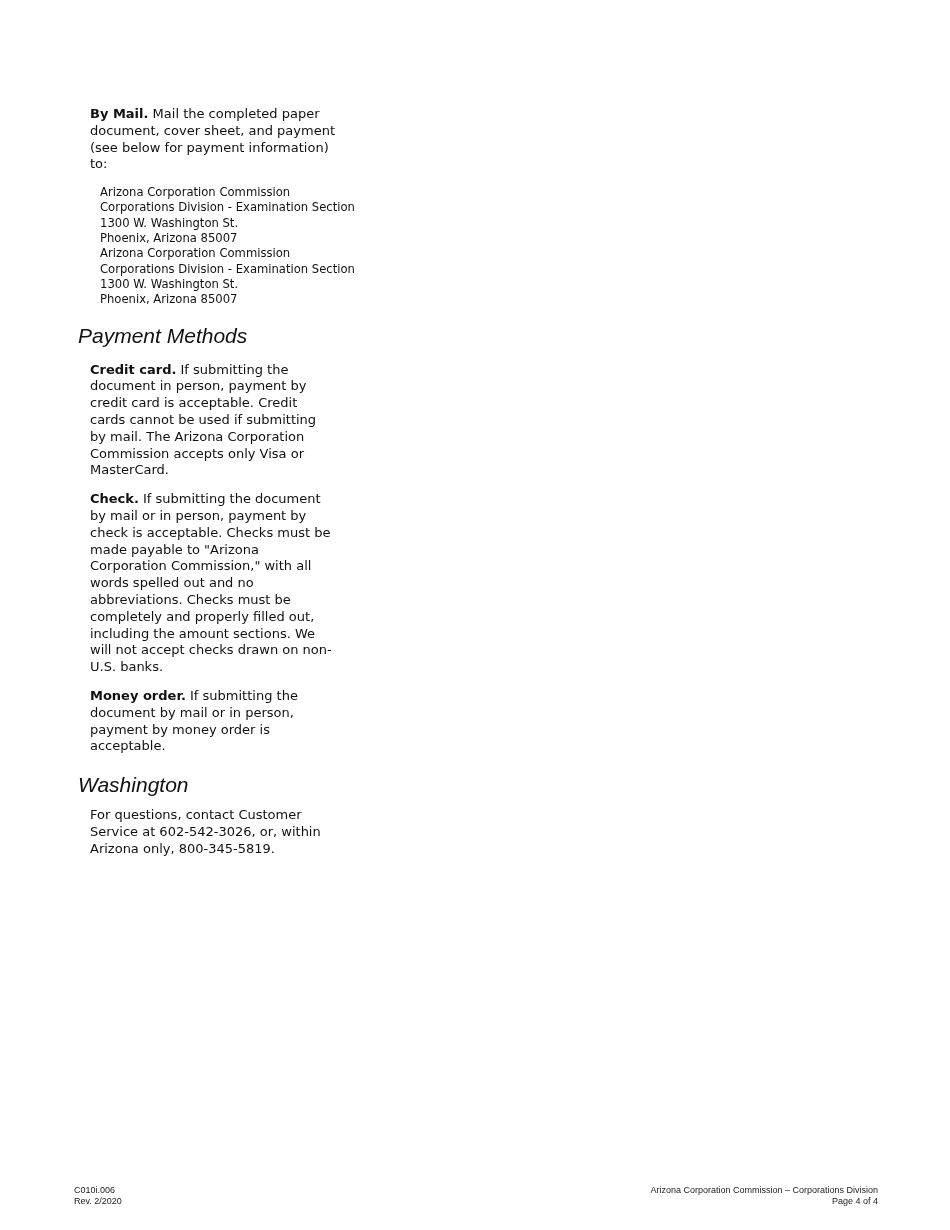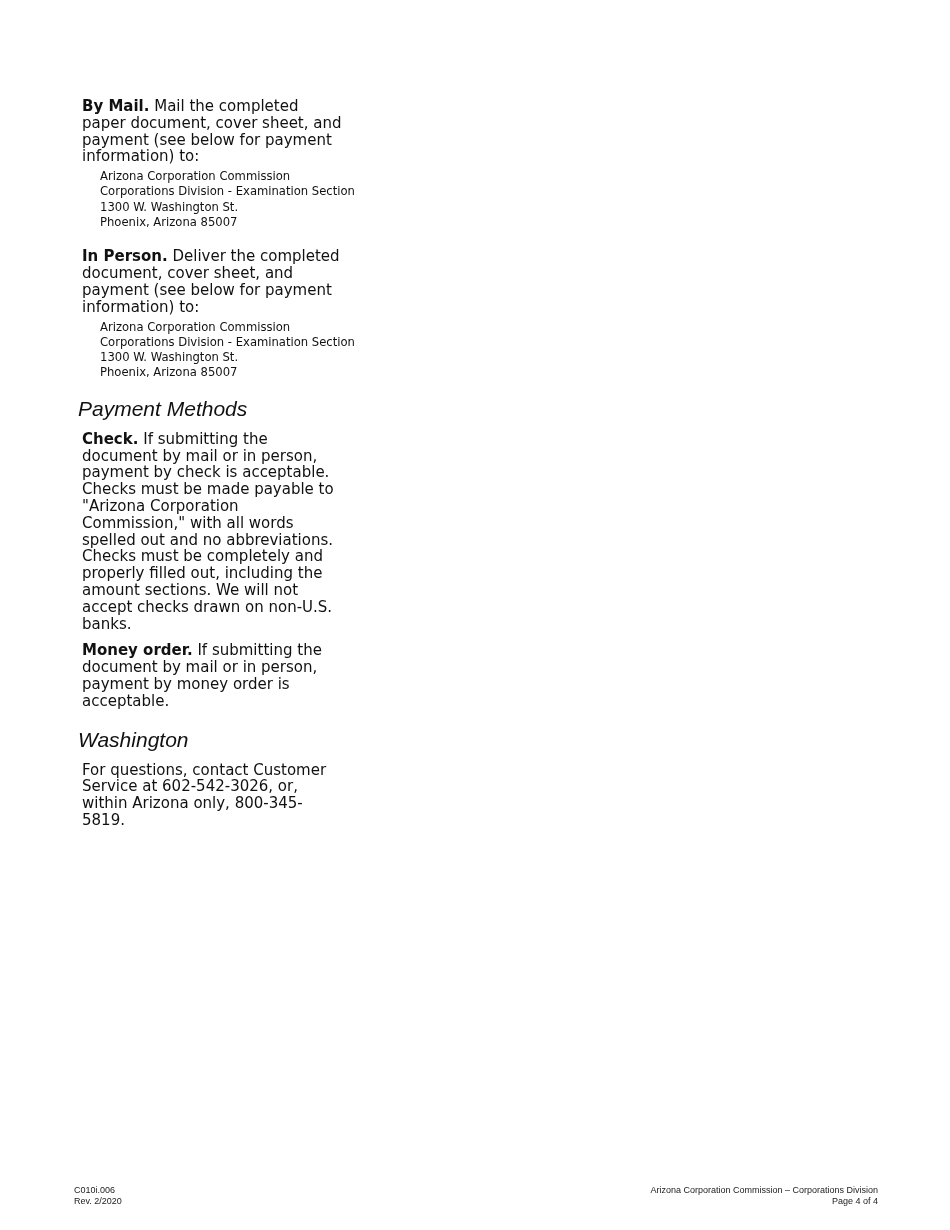--- a/index.html
+++ b/index.html
@@ -1,47 +1,47 @@
 <!DOCTYPE html>
 <html><head>
   <meta charset="utf-8">
   <style>
     html, body { margin: 0; padding: 0; background: #ffffff; }
     body { width: 950px; height: 1230px; position: relative; overflow: hidden; color: #111; }
     .page { position: absolute; left: 78px; top: 94px; width: 270px; font-family: "DejaVu Sans", sans-serif; }
-    .para { font-size: 15px; line-height: 16.8px; margin: 4px; }
+    .para { font-size: 13px; line-height: 16.8px; margin: 12px; }
     .para b { font-weight: bold; }
     .addr { font-size: 11.6px; line-height: 15.3px; margin: 0 0 0 22px; white-space: nowrap; }
     .sec-title { font-family: "Liberation Sans", sans-serif; font-style: italic; font-size: 21px; margin: 0; font-weight: normal; }
     .footer { position: absolute; top: 1185px; font-family: "Liberation Sans", sans-serif; font-size: 9px; line-height: 10.5px; color: #222; }
     .footer-left { left: 74px; }
     .footer-right { right: 72px; text-align: right; }
   </style>
 </head>
 <body>
 
 <div class="page">
   <p class="para"><b>By Mail.</b><span>  Mail the completed paper document, cover sheet, and payment (see below for payment information) to:</span></p>
   <div>
     <p class="addr">Arizona Corporation Commission</p>
     <p class="addr">Corporations Division - Examination Section</p>
     <p class="addr">1300 W. Washington St.</p>
     <p class="addr">Phoenix, Arizona  85007</p>
   </div>
 
-  <p class="para" style="margin-top:18px"><b>In Person.</b><span>  Deliver the completed document, cover sheet, and payment (see below for payment information) to:</span></p>
   <div>
     <p class="addr">Arizona Corporation Commission</p>
     <p class="addr">Corporations Division - Examination Section</p>
     <p class="addr">1300 W. Washington St.</p>
     <p class="addr">Phoenix, Arizona  85007</p>
   </div>
 
   <h2 class="sec-title" style="margin-top:16px">Payment Methods</h2>
 
+  <p class="para" style="margin-top:14px"><b>Credit card.</b><span>  If submitting the document in person, payment by credit card is acceptable. Credit cards cannot be used if submitting by mail. The Arizona Corporation Commission accepts only Visa or MasterCard.</span></p>
 
   <p class="para" style="margin-top:10px"><b>Check.</b><span>   If submitting the document by mail or in person, payment by check is acceptable. Checks must be made payable to "Arizona Corporation Commission," with all words spelled out and no abbreviations. Checks must be completely and properly filled out, including the amount sections. We will not accept checks drawn on non-U.S. banks.</span></p>
 
   <p class="para" style="margin-top:10px"><b>Money order.</b><span>  If submitting the document by mail or in person, payment by money order is acceptable.</span></p>
 
 
   <h2 class="sec-title" style="margin-top:18px">Washington</h2>
 
   <p class="para" style="margin-top:10px">For questions, contact Customer Service at 602-542-3026, or, within Arizona only, 800-345-5819.</p>
 </div>

